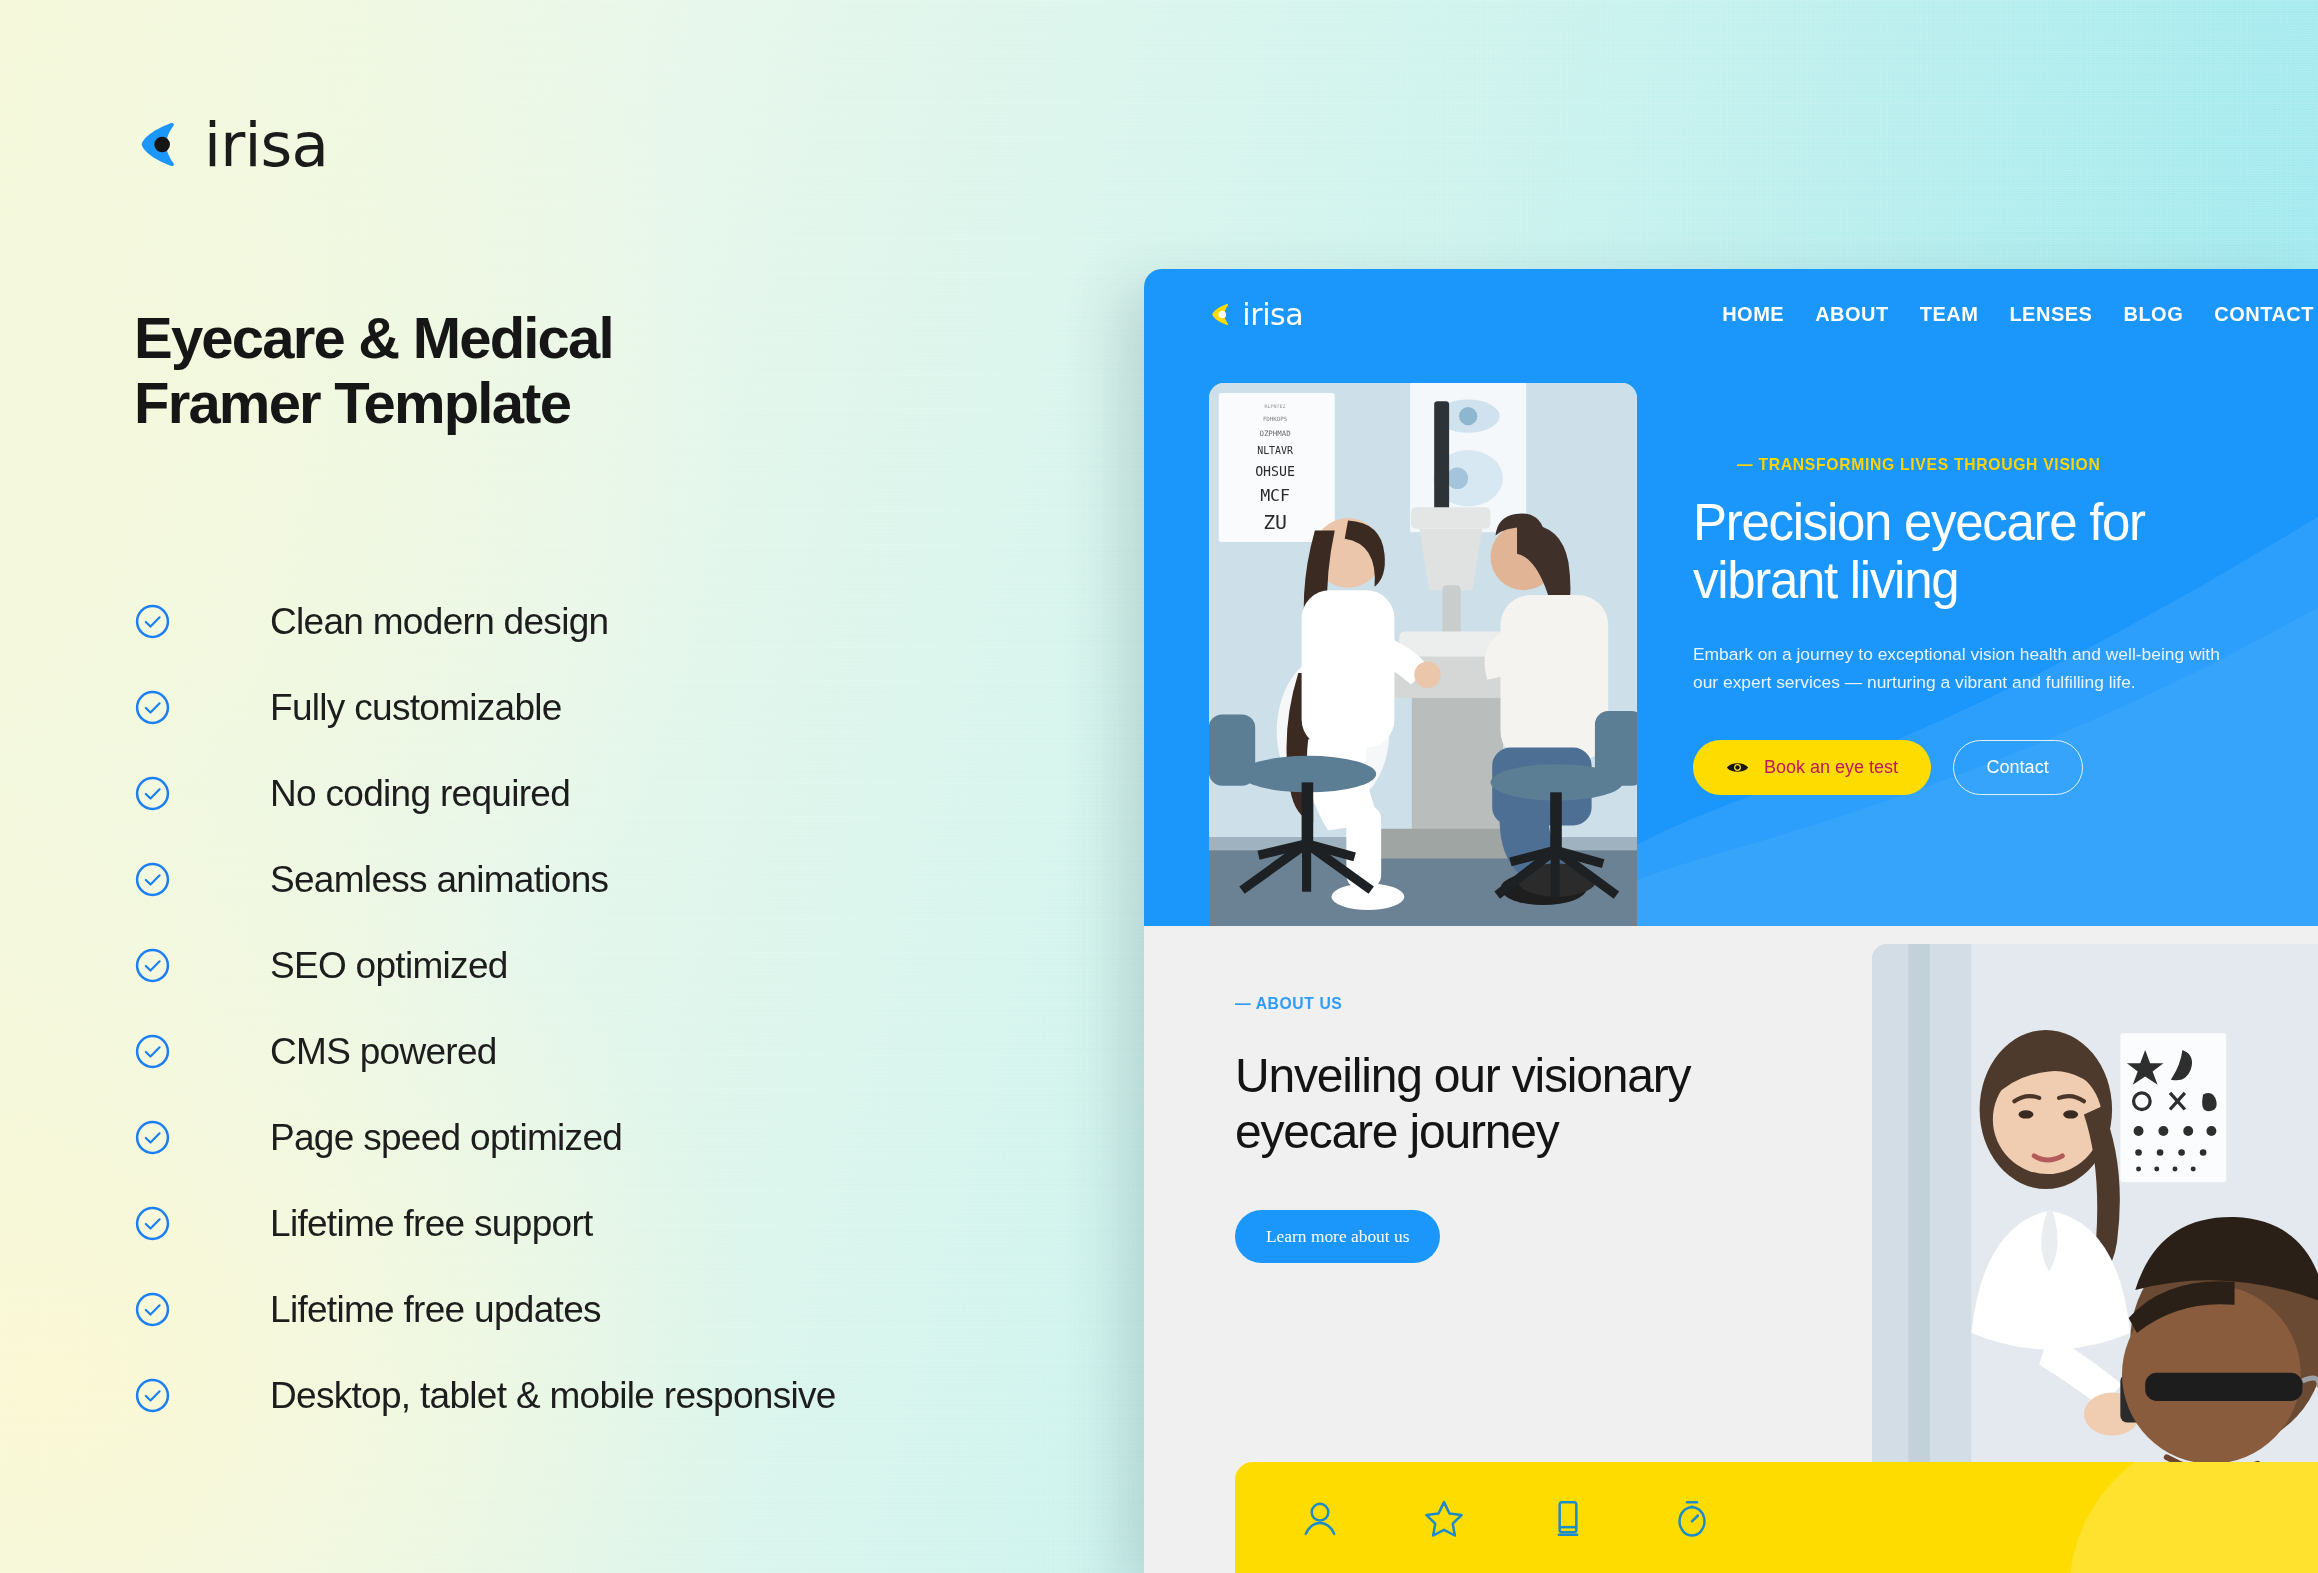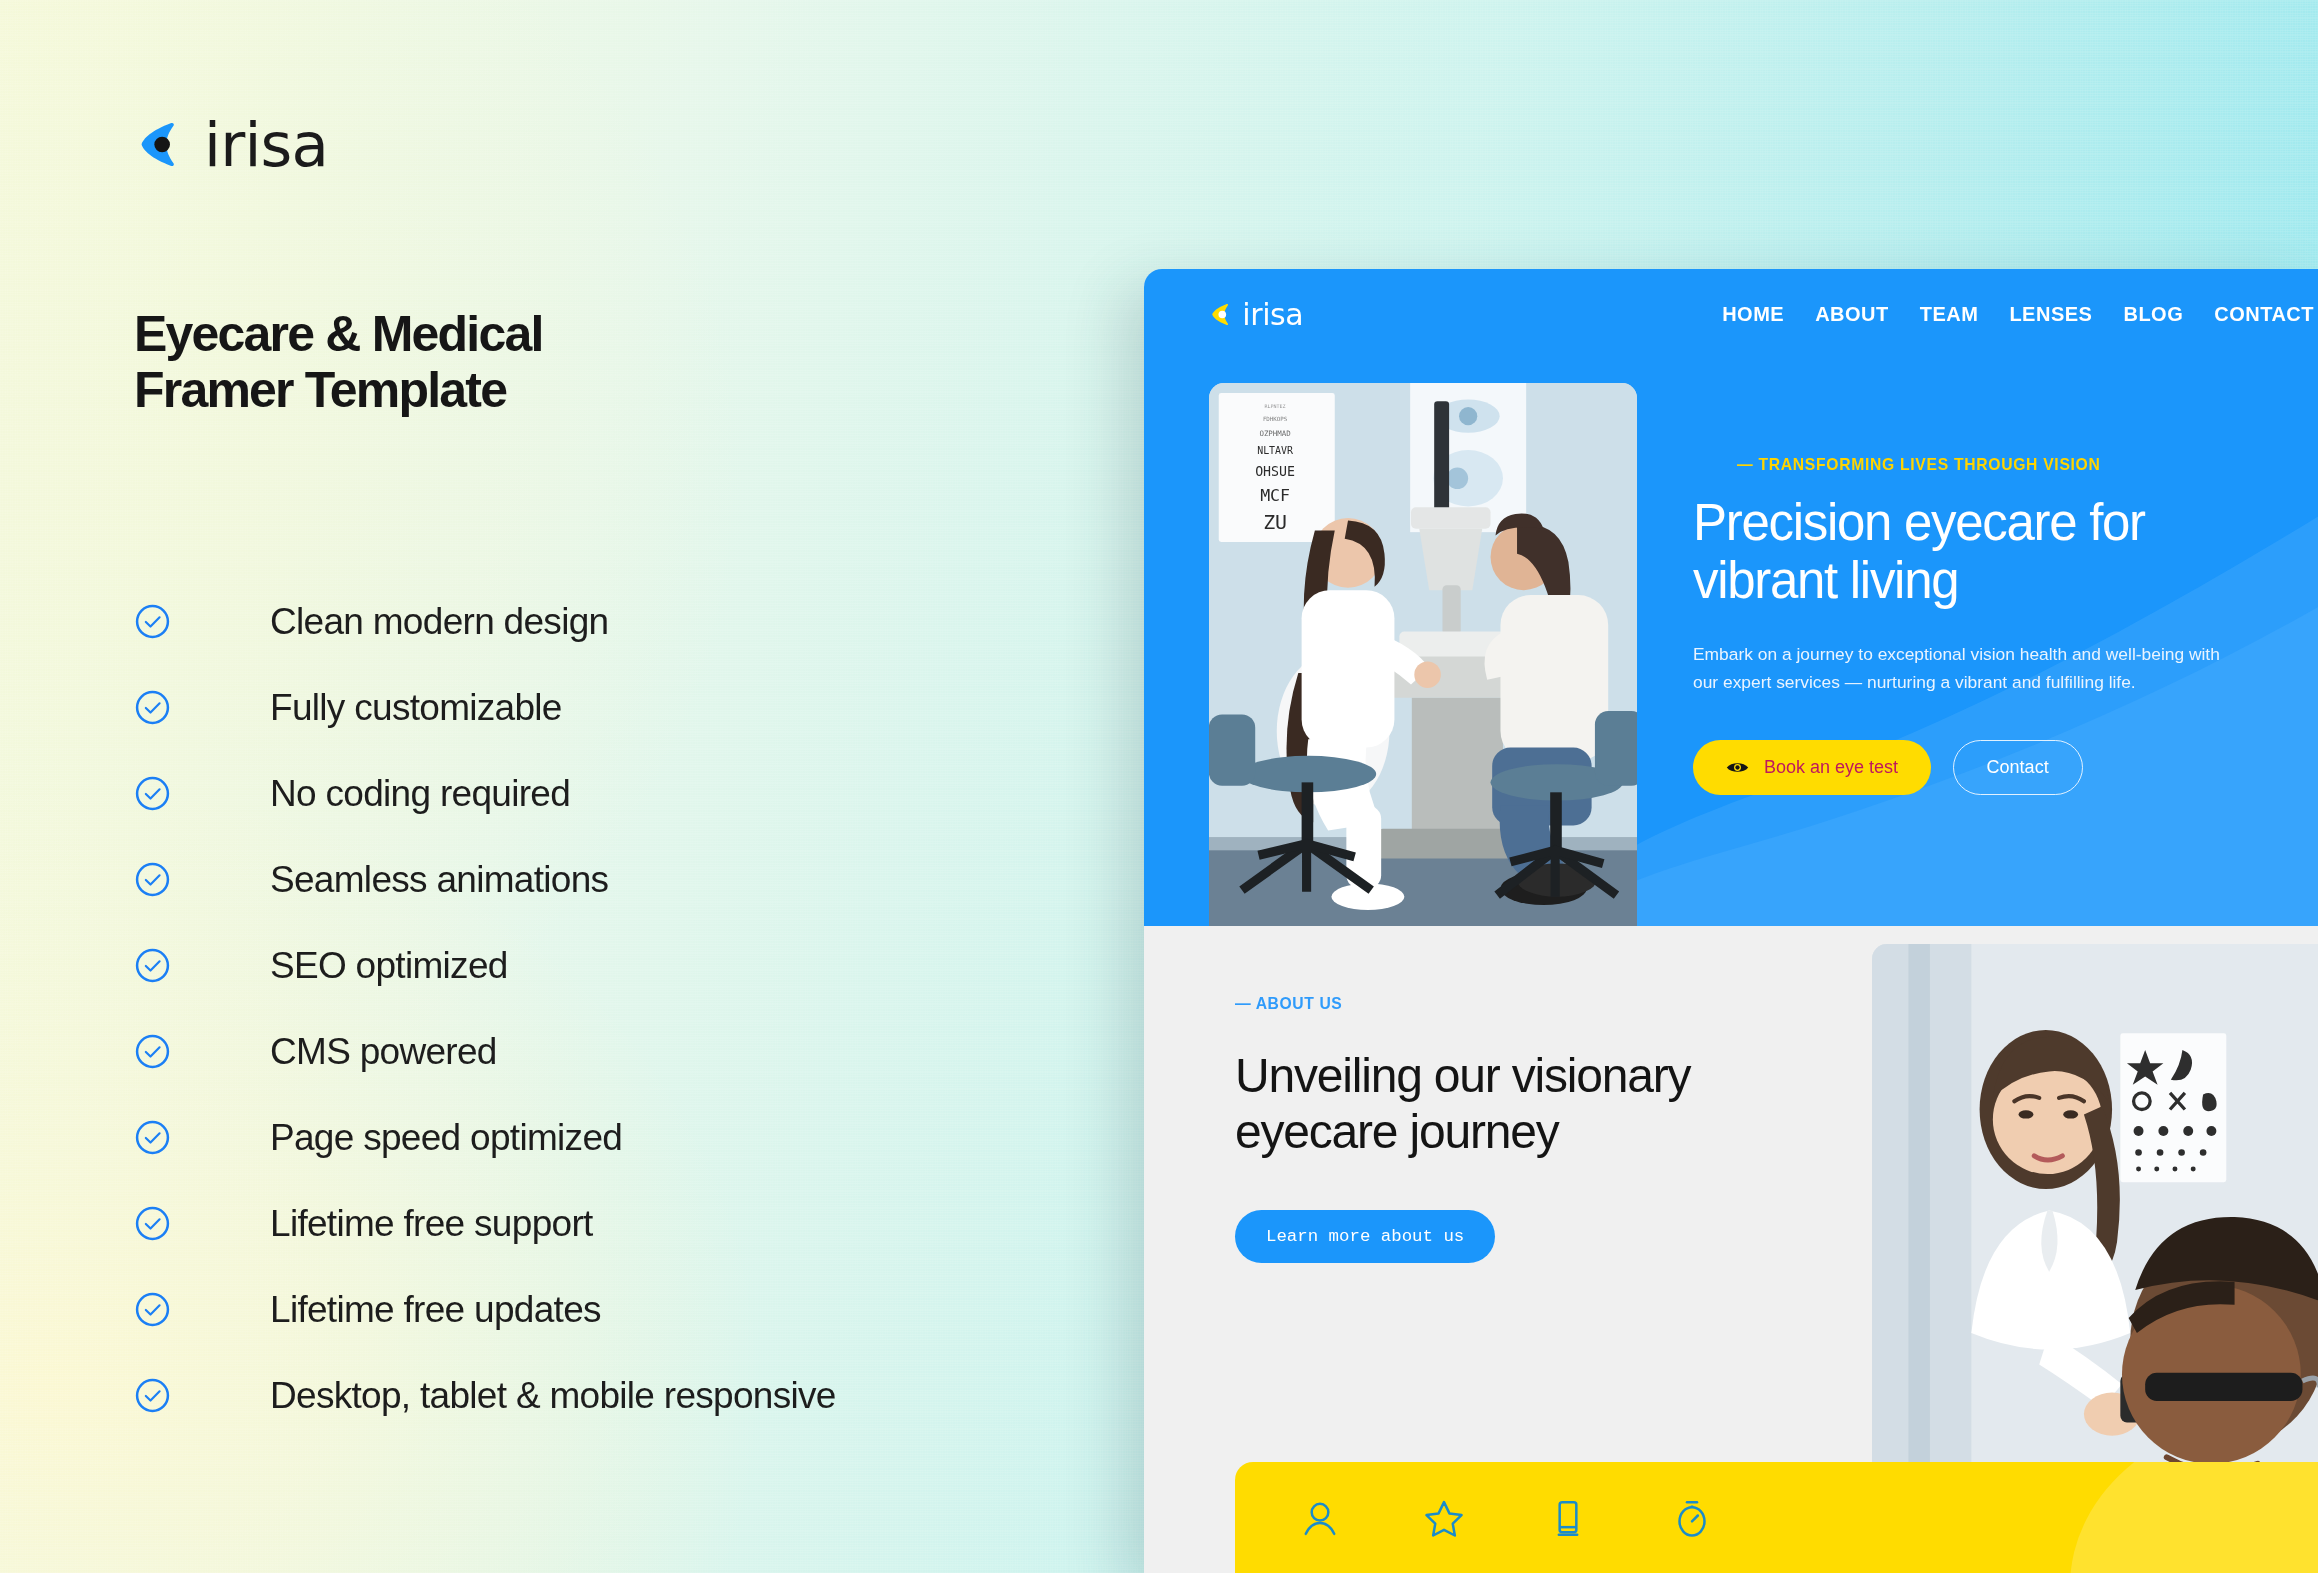--- a/index.html
+++ b/index.html
@@ -36,21 +36,21 @@
   }
   #brand .mark { width: 51px; height: 51px; display: block; }
   #brand .word {
     font-size: 61px; font-weight: 400; color: #1b1b1b;
     letter-spacing: -0.8px; line-height: 1;
     font-family: "DejaVu Sans", sans-serif;
   }
 
   #headline {
     position: absolute; left: 134px; top: 306px; width: 927px;
-    font-size: 50px; line-height: 1.12; font-weight: 700;
+    font-size: 58px; line-height: 1.12; font-weight: 700;
     color: #161616; letter-spacing: -1.8px;
     font-family: "Liberation Sans", sans-serif;
   }
 
   #features {
     position: absolute; left: 135px; top: 578px;
     display: flex; flex-direction: column; gap: 0;
   }
   .feat { display: flex; align-items: center; height: 86px; }
   .feat .check { width: 35px; height: 35px; flex: 0 0 35px; }
@@ -142,21 +142,21 @@
     color: #2f9bfb; font-size: 15.7px; font-weight: 700; letter-spacing: 0.6px;
   }
   #about-title {
     margin-top: 35px; color: #141414; font-size: 48px; line-height: 1.16;
     font-weight: 400; letter-spacing: -1.2px;
   }
   #btn-learn {
     margin-top: 51px; background: #1b96fb; color: #ffffff;
     border: none; border-radius: 827px; height: 53px; padding: 12px 31px;
     font-size: 17.4px; font-weight: 500; cursor: pointer;
-    font-family: Liberation Mono, monospace;
+    font-family: Liberation Serif, serif;
   }
 
   #about-photo {
     position: absolute; right: 0; top: 18px;
     width: 447px; height: 629px; border-radius: 15px 0 0 0;
     overflow: hidden; background: #d6dde2;
   }
 
   #icon-band {
     position: absolute; left: 91px; bottom: 0; right: -33px;

